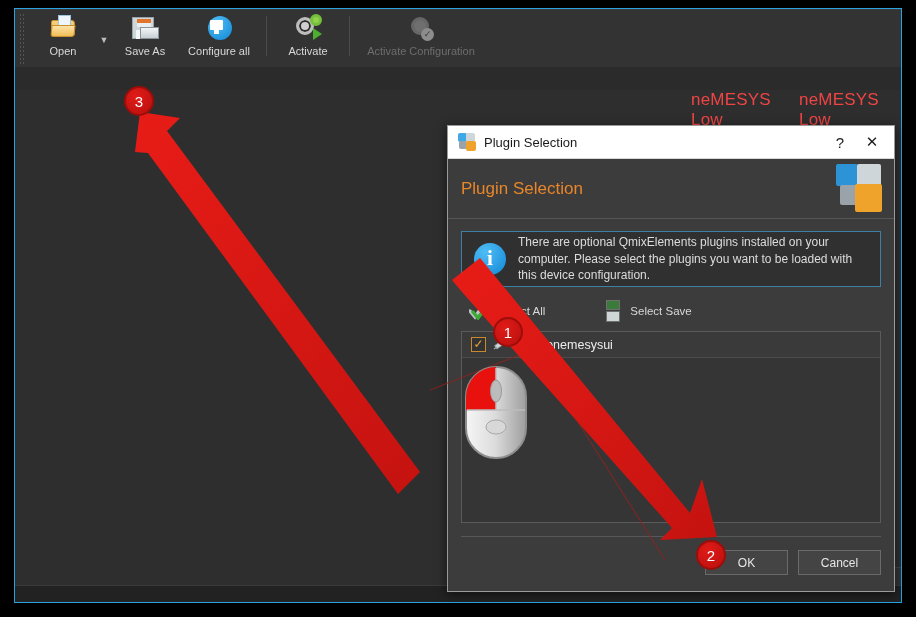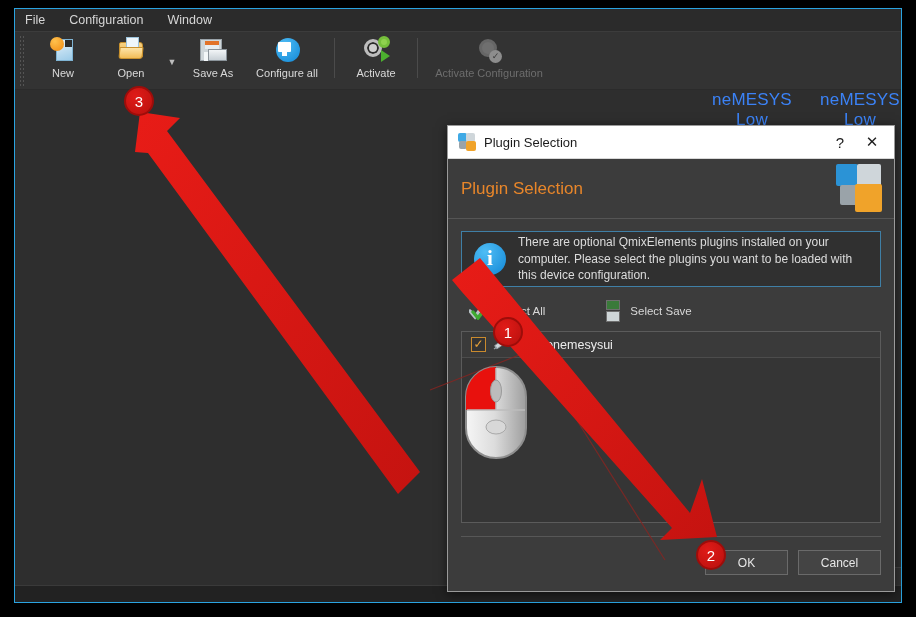--- a/index.html
+++ b/index.html
@@ -126,22 +126,22 @@
   .ic-check-badge {
     position:absolute; right:2px; bottom:1px; width:13px; height:13px; border-radius:50%;
     background:#8d8d8d; color:#3a3a3a; font-size:9px; line-height:13px; text-align:center;
   }
 
   
   .workspace {
     position:absolute; left:0; top:81px; right:0; bottom:0; background:#2e2e2e;
   }
   .bg-panel {
-    position:absolute; top:0; width:122px; color:#3b82f6;
-    font-size:17px; text-align:center; letter-spacing:.2px;
+    position:absolute; top:0; width:122px; color:#ef4444;
+    font-size:17px; text-align:left; letter-spacing:.2px;
   }
   .bg-panel .t2 { font-size:17px; }
   .bg-strip {
     position:absolute; left:0; right:0; bottom:0; height:17px;
     background:#222; border-top:1px solid #3a3a3a;
   }
   .bg-dev {
     position:absolute; bottom:9px; height:26px; width:112px;
     background:#333; border:1px solid #444;
   }
@@ -235,38 +235,24 @@
   .overlay-svg { position:absolute; left:0; top:0; width:916px; height:617px; z-index:50; pointer-events:none; }
   .mouse-cur { position:absolute; left:463px; top:364px; width:66px; height:97px; z-index:55; }
 </style>
 </head>
 <body>
 
 <div id="root">
 
   <div class="app-window">
 
-    <div class="menubar">
-      <div class="menu-item">File</div>
-      <div class="menu-item">Configuration</div>
-      <div class="menu-item">Window</div>
-    </div>
 
     <div class="toolbar">
       <div class="grip"></div>
 
-      <div class="tbtn">
-        <div class="ticon">
-          <div class="ic-new-page">
-              <div class="ic-new-fold"></div>
-            </div>
-          <div class="ic-new-dot"></div>
-        </div>
-        <div class="lbl">New</div>
-      </div>
 
       <div class="tbtn">
         <div class="ticon">
           <div class="ic-folder-back"></div>
           <div class="ic-folder-paper"></div>
           <div class="ic-folder-front"></div>
         </div>
         <div class="lbl">Open</div>
       </div>
       <div class="dropcaret">▼</div>

